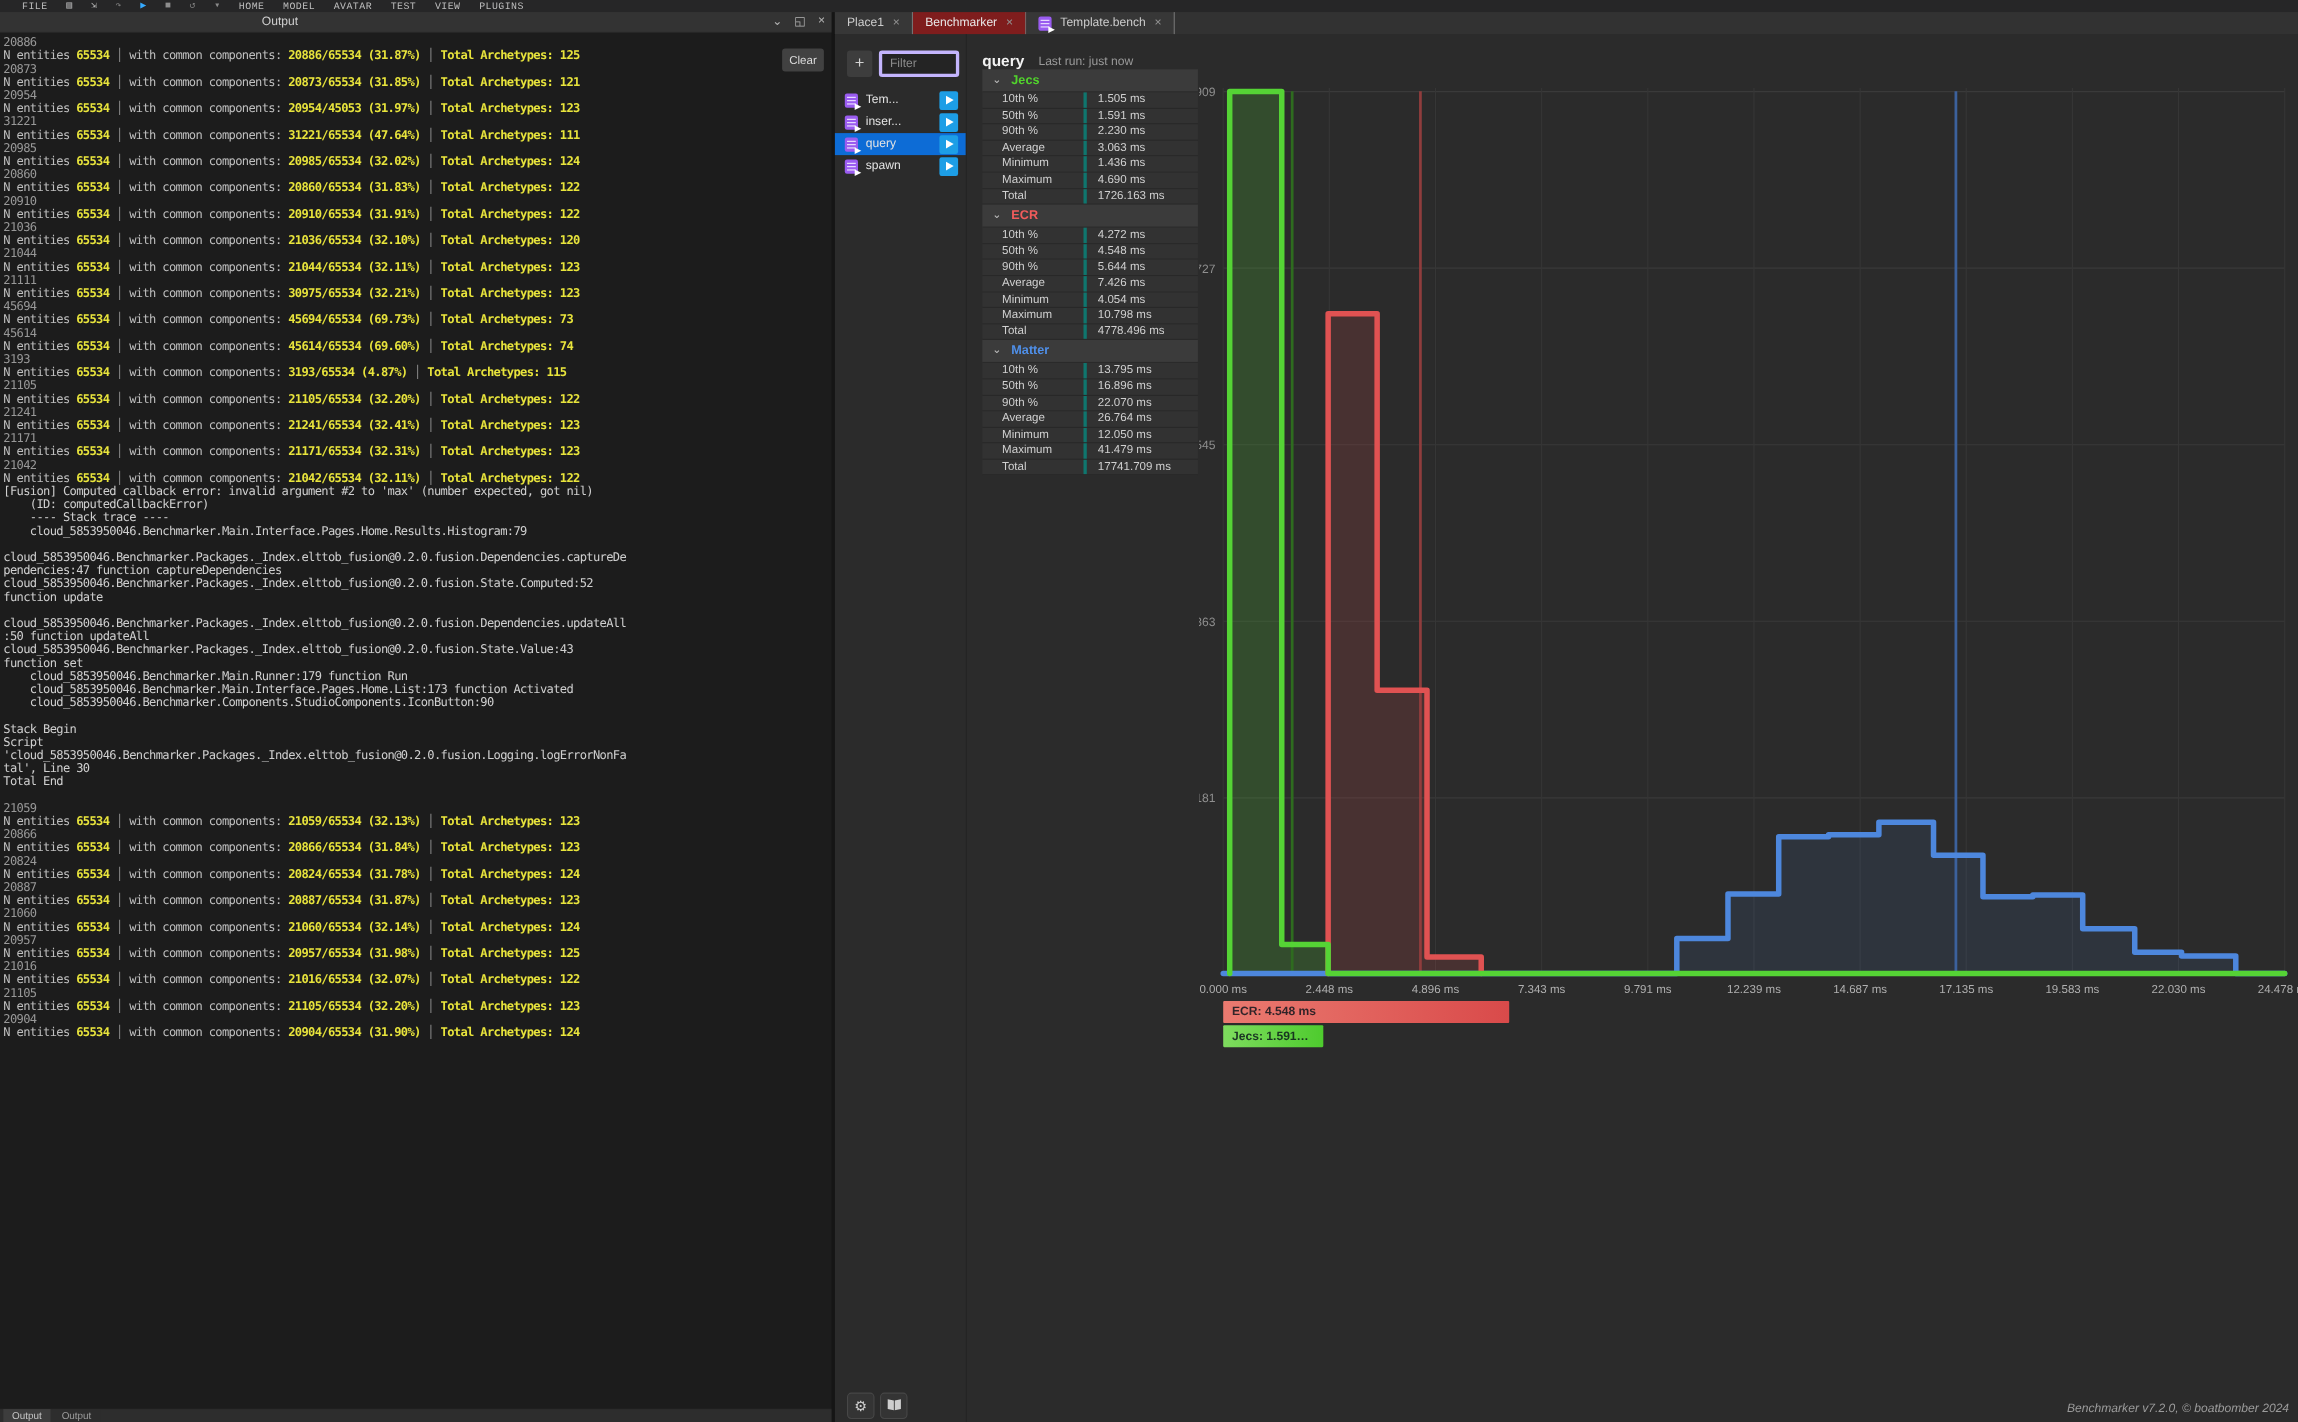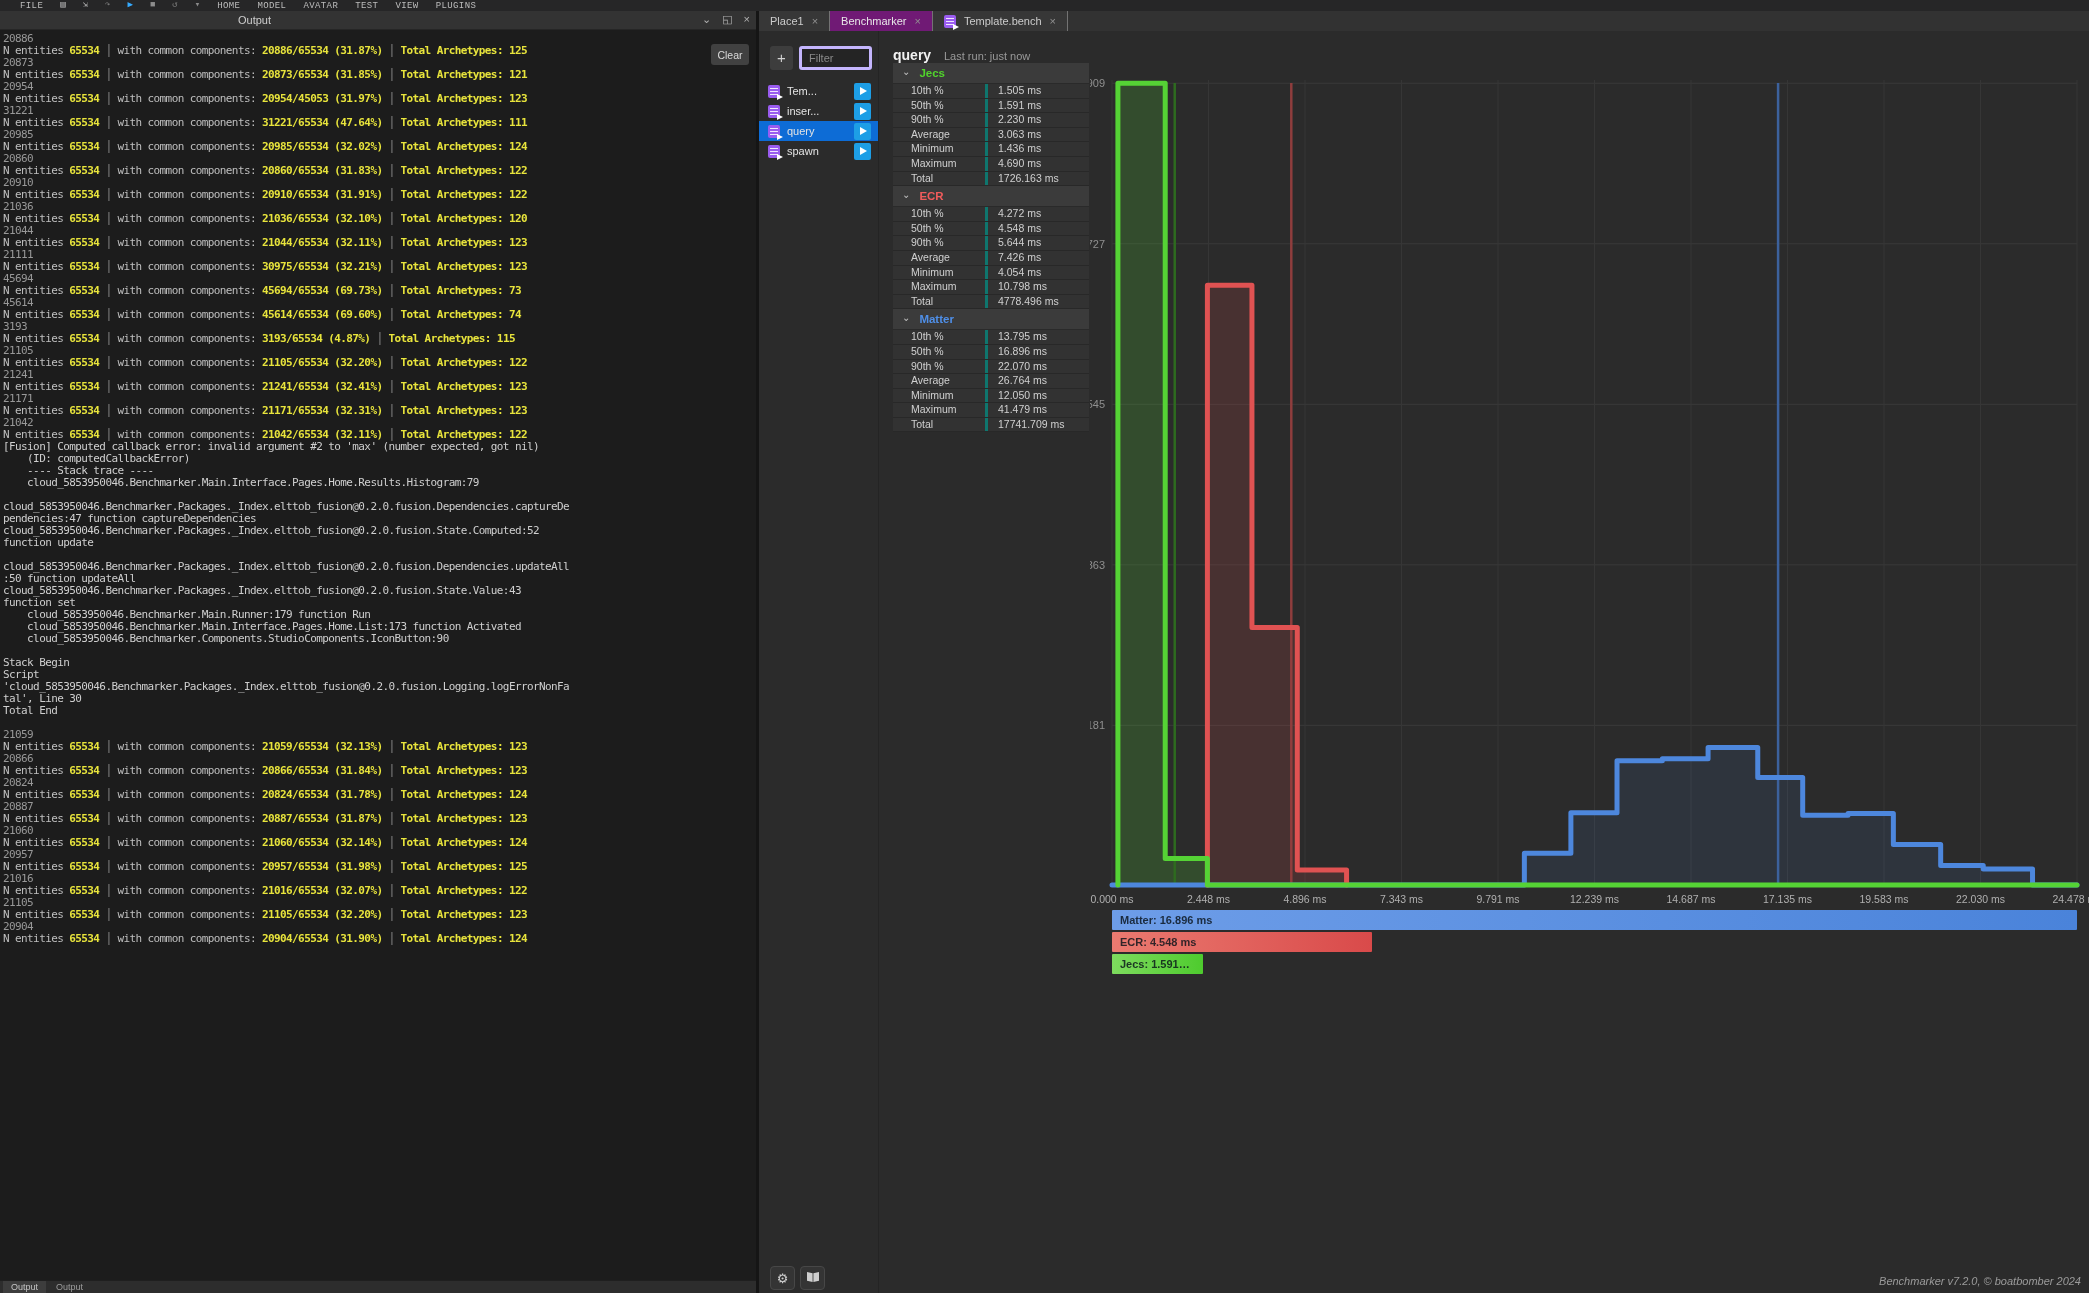--- a/index.html
+++ b/index.html
@@ -31,21 +31,21 @@
   #op-bottom { position:absolute; left:0; top:1280px; width:758px; height:13px; background:#2d2d2d;
     border-top:1px solid #1f1f1f; display:flex; gap:2px; padding-left:3px; }
   .btab { height:12px; padding:0 8px; font-size:9px; line-height:12px; color:#c4c4c4; background:#3d3d3d; }
   .btab + .btab { background:#2d2d2d; color:#9c9c9c; }
   #divider { position:absolute; left:756px; top:11px; width:3px; height:1282px; background:#151515; }
 
   
   #tabbar { position:absolute; left:759px; top:11px; width:1330px; height:20px; background:#323232; display:flex; }
   .tab { display:flex; align-items:center; gap:8px; padding:0 11px; font-size:11px; color:#cccccc;
     background:#373737; border-right:1px solid #737373; height:20px; }
-  .tab.active { background:#701a75; color:#e8e8e8; }
+  .tab.active { background:#7f1d1d; color:#e8e8e8; }
   .tab .x { color:#919191; font-size:11px; }
 
   
   .scripticon { width:12px; height:13px; background:#9a5cf0; border-radius:2px; position:relative; flex:none; }
   .scripticon::before { content:""; position:absolute; left:2px; top:3px; width:8px; height:1.5px;
     background:#efe6ff; box-shadow:0 3px 0 #efe6ff, 0 6px 0 #efe6ff; }
   .scripticon::after { content:""; position:absolute; right:-3px; bottom:-2px;
     border-style:solid; border-width:3px 0 3px 6px; border-color:transparent transparent transparent #ffffff; }
 
   
@@ -384,18 +384,17 @@
     <path d="M 117.40403627747365 830 L 117.40403627747365 230.24 L 161.9522019772857 230.24 L 161.9522019772857 572.456 L 207.288830786829 572.456 L 207.288830786829 815.006 L 256.56777514502824 815.006 L 256.56777514502824 830 Z" fill="#e05252" fill-opacity="0.16" stroke="none"></path>
     <path d="M 27.913473322983904 830 L 27.913473322983904 28.261999999999944 L 75.22125990685514 28.261999999999944 L 75.22125990685514 803.54 L 117.40403627747365 803.54 L 117.40403627747365 830 Z" fill="#55d335" fill-opacity="0.2" stroke="none"></path>
     <line x1="688.093635100907" x2="688.093635100907" y1="28" y2="830" stroke="#3c619c" stroke-width="2.5"></line>
     <line x1="201.29651115287197" x2="201.29651115287197" y1="28" y2="830" stroke="#8f3d3d" stroke-width="2.5"></line>
     <line x1="84.72224037911593" x2="84.72224037911593" y1="28" y2="830" stroke="#2e6b1f" stroke-width="2.5"></line>
     <path d="M 22 830 L 434.36620638941093 830 L 434.36620638941093 798.248 L 480.88552986355097 798.248 L 480.88552986355097 757.676 L 527.0106217828254 757.676 L 527.0106217828254 705.638 L 572.3472505923687 705.638 L 572.3472505923687 703.874 L 618.0781109567774 703.874 L 618.0781109567774 692.408 L 667.7512868698423 692.408 L 667.7512868698423 722.396 L 712.6936841245199 722.396 L 712.6936841245199 760.322 L 758.0303129340633 760.322 L 758.0303129340633 758.558 L 803.3669417436065 758.558 L 803.3669417436065 789.428 L 850.6747283274777 789.428 L 850.6747283274777 810.596 L 893.2517362529619 810.596 L 893.2517362529619 814.124 L 942.5306806111611 814.124 L 942.5306806111611 830 L 987 830" fill="none" stroke="#4d87dd" stroke-width="5" stroke-linejoin="round" stroke-linecap="round"></path>
     <path d="M 117.40403627747365 830 L 117.40403627747365 230.24 L 161.9522019772857 230.24 L 161.9522019772857 572.456 L 207.288830786829 572.456 L 207.288830786829 815.006 L 256.56777514502824 815.006 L 256.56777514502824 830" fill="none" stroke="#e05252" stroke-width="5" stroke-linejoin="round" stroke-linecap="round"></path>
     <path d="M 27.913473322983904 830 L 27.913473322983904 28.261999999999944 L 75.22125990685514 28.261999999999944 L 75.22125990685514 803.54 L 117.40403627747365 803.54 L 117.40403627747365 830 L 987 830" fill="none" stroke="#55d335" stroke-width="5" stroke-linejoin="round" stroke-linecap="round"></path>
   </svg>
 <div id="legend">
-    <div class="lbar" style="width: 965px; background: linear-gradient(90deg, rgb(109, 157, 232), rgb(74, 131, 218));">Matter: 16.896 ms</div>
     <div class="lbar" style="width: 260px; background: linear-gradient(90deg, rgb(234, 122, 112), rgb(217, 74, 74));">ECR: 4.548 ms</div>
     <div class="lbar" style="width: 91px; background: linear-gradient(90deg, rgb(126, 219, 94), rgb(78, 203, 46));">Jecs: 1.591…</div>
   </div>
 
 <div id="version">Benchmarker v7.2.0, © boatbomber 2024</div>
 
 </body></html>

